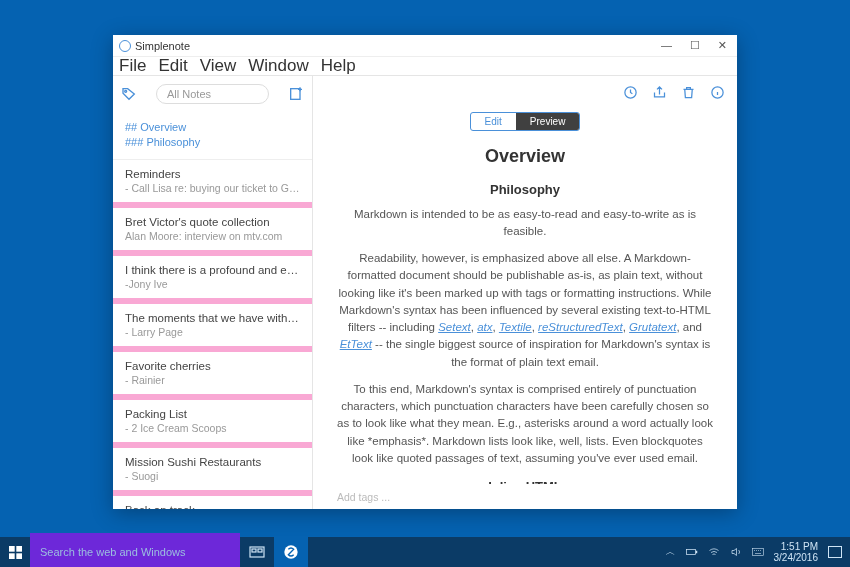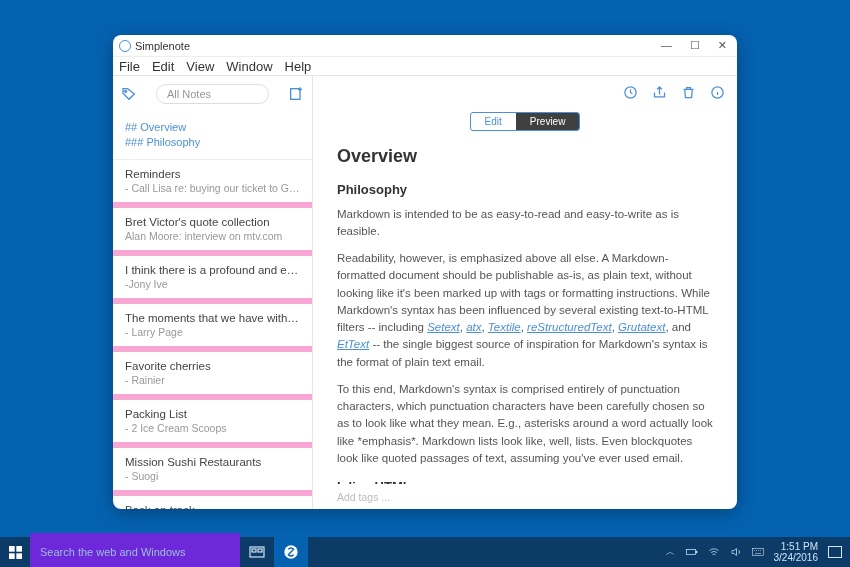--- a/index.html
+++ b/index.html
@@ -1,28 +1,28 @@
 <!DOCTYPE html>
 <html><head>
 <meta charset="utf-8">
 <style>
 * { margin: 0; padding: 0; box-sizing: border-box; font-family: "Segoe UI", sans-serif; }
 body { background: #0562b1; width: 850px; height: 567px; overflow: hidden; position: relative; }
 
 .window {
   position: absolute; left: 113px; top: 35px; width: 624px; height: 474px;
   background: #fff; box-shadow: 0 4px 20px rgba(0,0,0,0.3);
-  display: flex; flex-direction: column; border-radius: 8px;
+  display: flex; flex-direction: column;
 }
 .titlebar { height: 22px; display: flex; align-items: center; padding: 0 6px; font-size: 11px; color: #333; border-bottom: 1px solid #eee; }
 .titlebar .icon { width: 12px; height: 12px; border: 1.5px solid #4a90d9; border-radius: 50%; margin-right: 4px; }
 .win-controls { margin-left: auto; display: flex; gap: 18px; padding-right: 4px; }
 .win-controls span { font-size: 11px; color: #555; cursor: default; }
 
-.menubar { height: 18px; display: flex; gap: 12px; padding: 0 6px; font-size: 13px; color: #333; align-items: center; }
+.menubar { height: 18px; display: flex; gap: 12px; padding: 0 6px; font-size: 17px; color: #333; align-items: center; }
 .menubar span { cursor: default; }
 
 .body { flex: 1; display: flex; min-height: 0; border-top: 1px solid #e5e5e5; }
 
 .sidebar { width: 200px; border-right: 1px solid #e5e5e5; display: flex; flex-direction: column; }
 .sb-top { display: flex; align-items: center; gap: 19px; padding: 8px 8px; }
 .tag-icon { width: 16px; height: 16px; color: #4a90d9; }
 .search { flex: 1; height: 20px; border: 1px solid #ddd; border-radius: 10px; font-size: 11px; padding: 0 10px; color: #999; display: flex; align-items: center; }
 .new-icon { width: 16px; height: 16px; color: #4a90d9; }
 
@@ -34,21 +34,21 @@
 
 .main { flex: 1; display: flex; flex-direction: column; }
 .main-top { height: 32px; display: flex; align-items: center; justify-content: flex-end; gap: 14px; padding: 0 12px; }
 .main-top svg { width: 15px; height: 15px; color: #4a90d9; }
 
 .pill-row { display: flex; justify-content: center; padding: 4px 0 8px; }
 .pill { display: flex; border: 1px solid #4a90d9; border-radius: 3px; overflow: hidden; font-size: 10px; }
 .pill span { padding: 3px 14px; color: #4a90d9; }
 .pill span.active { background: #404040; color: #fff; }
 
-.content { flex: 1; overflow: auto; padding: 4px 24px 0 24px; font-size: 11.5px; color: #333; line-height: 1.5; }
+.content { flex: 1; overflow: auto; padding: 4px 24px 0 24px; font-size: 11.5px; color: #333; line-height: 1.5; text-align: center; }
 .content h1 { font-size: 18px; font-weight: 600; margin-bottom: 10px; }
 .content h2 { font-size: 13px; font-weight: 600; margin: 8px 0 6px; }
 .content p { margin-bottom: 10px; color: #555; }
 .content a { color: #4a90d9; text-decoration: underline; font-style: italic; }
 .tagbar { padding: 6px 24px; font-size: 10.5px; color: #bbb; border-top: 1px solid rgba(0,0,0,0); }
 
 .taskbar { position: absolute; left: 0; bottom: 0; width: 850px; height: 30px; background: #0b3b66; display: flex; align-items: center; color: #cfe4f5; font-size: 11px; }
 .start { width: 30px; height: 30px; display: flex; align-items: center; justify-content: center; }
 .start svg { width: 13px; height: 13px; fill: #fff; }
 .searchbox { flex: 0 0 210px; height: 39px; background: #6d28d9; display: flex; align-items: center; padding: 0 10px; color: #9cbfdf; }

